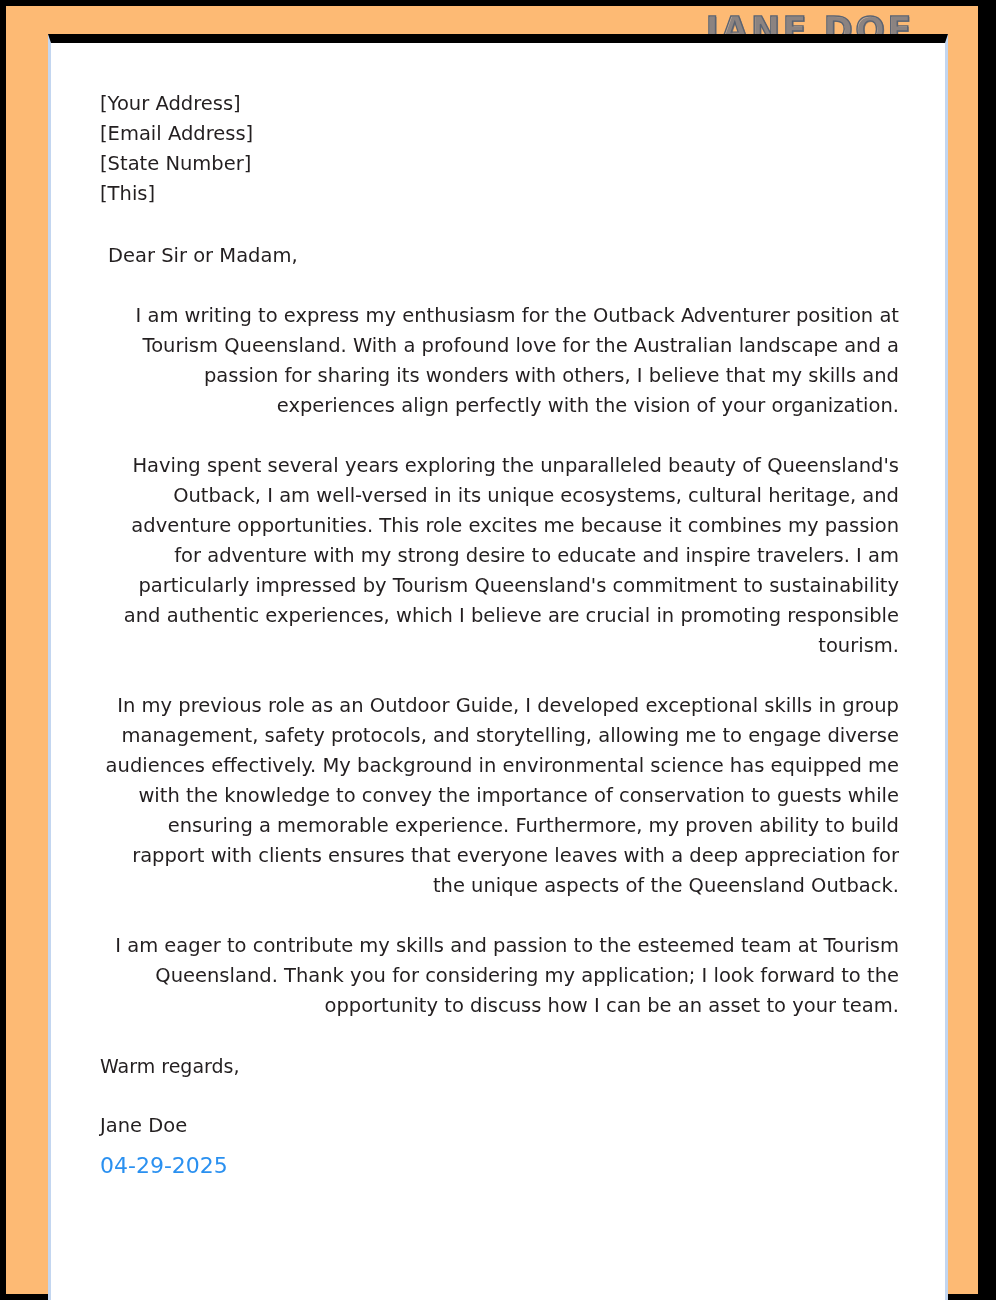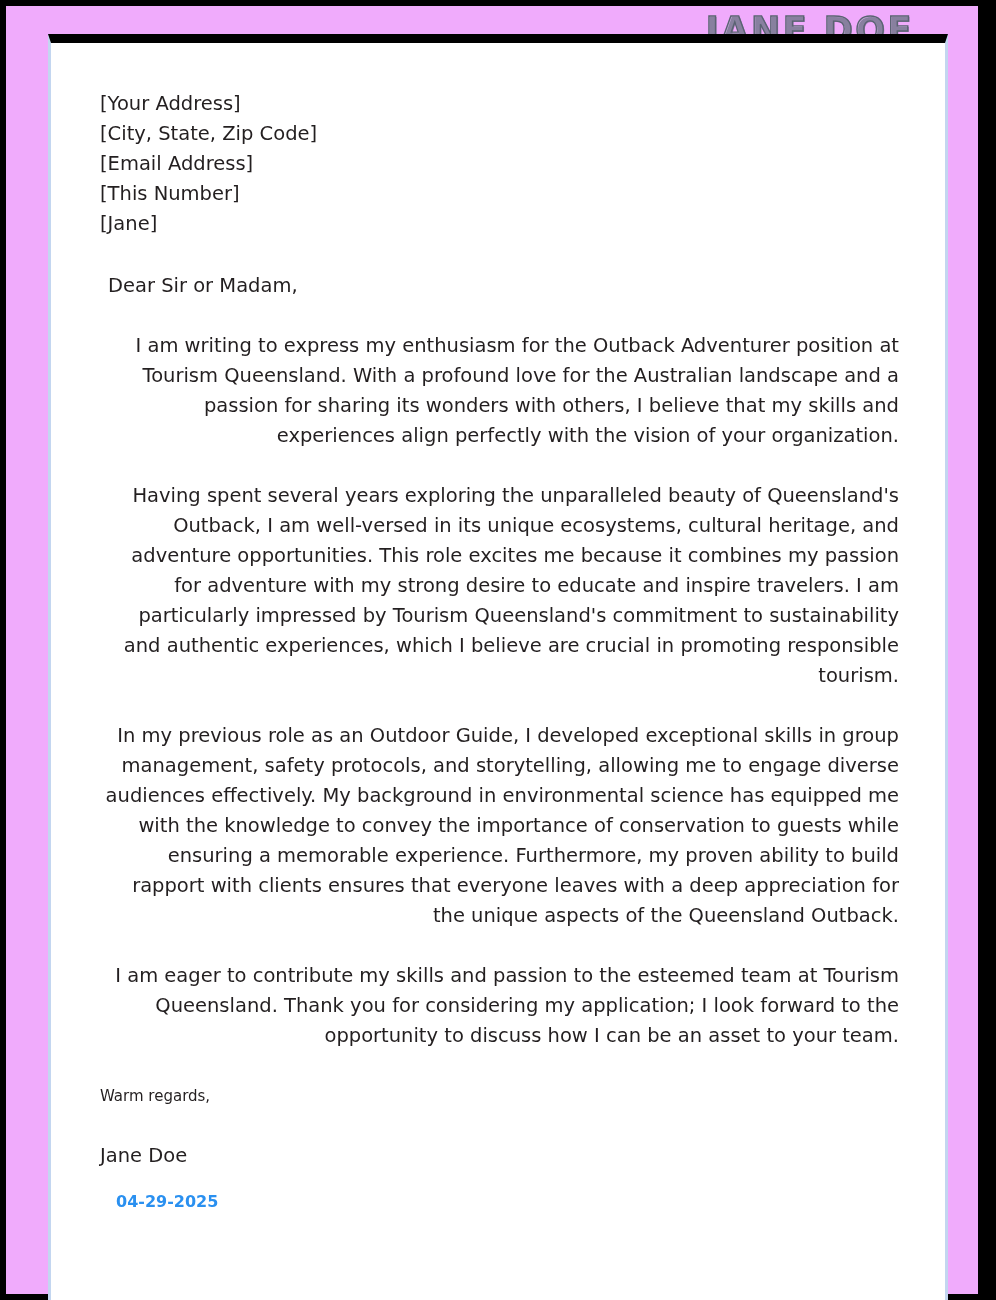--- a/index.html
+++ b/index.html
@@ -23,21 +23,21 @@
     height: 1300px;
     background: #000000;
     padding: 6px 18px 6px 6px;
   }
 
   
   .canvas {
     position: relative;
     width: 100%;
     height: 100%;
-    background: #f0abfc;
+    background: #fdba74;
   }
 
   
   .header-band {
     position: absolute;
     left: 0;
     top: 0;
     width: 942px;
     height: 42px;
     display: flex;
@@ -99,40 +99,39 @@
 
   .para {
     font-size: 19.5px;
     line-height: 30px;
     color: #231f20;
     margin: 0 0 30px 0;
     text-align: right;
   }
 
   .closing {
-    font-size: 15px;
+    font-size: 19px;
     line-height: 30px;
     color: #231f20;
     margin: 4px 0 30px 0;
   }
 
   .signature {
     font-size: 19.5px;
     line-height: 30px;
     color: #231f20;
     margin: 0 0 10px 0;
   }
 
   .date-link {
-    font-size: 16px;
+    font-size: 22px;
     line-height: 30px;
     color: #2a90f0;
-    margin: 16px;
+    margin: 0;
     cursor: pointer;
-    font-weight: bold;
   }
 
   
   .watermark {
     position: absolute;
     right: 52px;
     bottom: 14px;
     font-size: 14px;
     line-height: 16px;
     color: #3f3f3f;
@@ -147,24 +146,23 @@
 
     <div class="header-band">
       <div class="name-outline">JANE DOE</div>
     </div>
 
     <div class="letter-card">
       <div class="letter-body">
 
         <div class="addr-block">
           <div class="addr-line">[Your Address]</div>
-          <div class="addr-line">[City, State, Zip Code]</div>
           <div class="addr-line">[Email Address]</div>
-          <div class="addr-line">[This Number]</div>
-          <div class="addr-line">[Jane]</div>
+          <div class="addr-line">[State Number]</div>
+          <div class="addr-line">[This]</div>
         </div>
 
         <p class="salutation">Dear Sir or Madam,</p>
 
         <p class="para">I am writing to express my enthusiasm for the Outback Adventurer position at Tourism Queensland. With a profound love for the Australian landscape and a passion for sharing its wonders with others, I believe that my skills and experiences align perfectly with the vision of your organization.</p>
         <p class="para">Having spent several years exploring the unparalleled beauty of Queensland's Outback, I am well-versed in its unique ecosystems, cultural heritage, and adventure opportunities. This role excites me because it combines my passion for adventure with my strong desire to educate and inspire travelers. I am particularly impressed by Tourism Queensland's commitment to sustainability and authentic experiences, which I believe are crucial in promoting responsible tourism.</p>
         <p class="para">In my previous role as an Outdoor Guide, I developed exceptional skills in group management, safety protocols, and storytelling, allowing me to engage diverse audiences effectively. My background in environmental science has equipped me with the knowledge to convey the importance of conservation to guests while ensuring a memorable experience. Furthermore, my proven ability to build rapport with clients ensures that everyone leaves with a deep appreciation for the unique aspects of the Queensland Outback.</p>
         <p class="para">I am eager to contribute my skills and passion to the esteemed team at Tourism Queensland. Thank you for considering my application; I look forward to the opportunity to discuss how I can be an asset to your team.</p>
 
         <p class="closing">Warm regards,</p>

